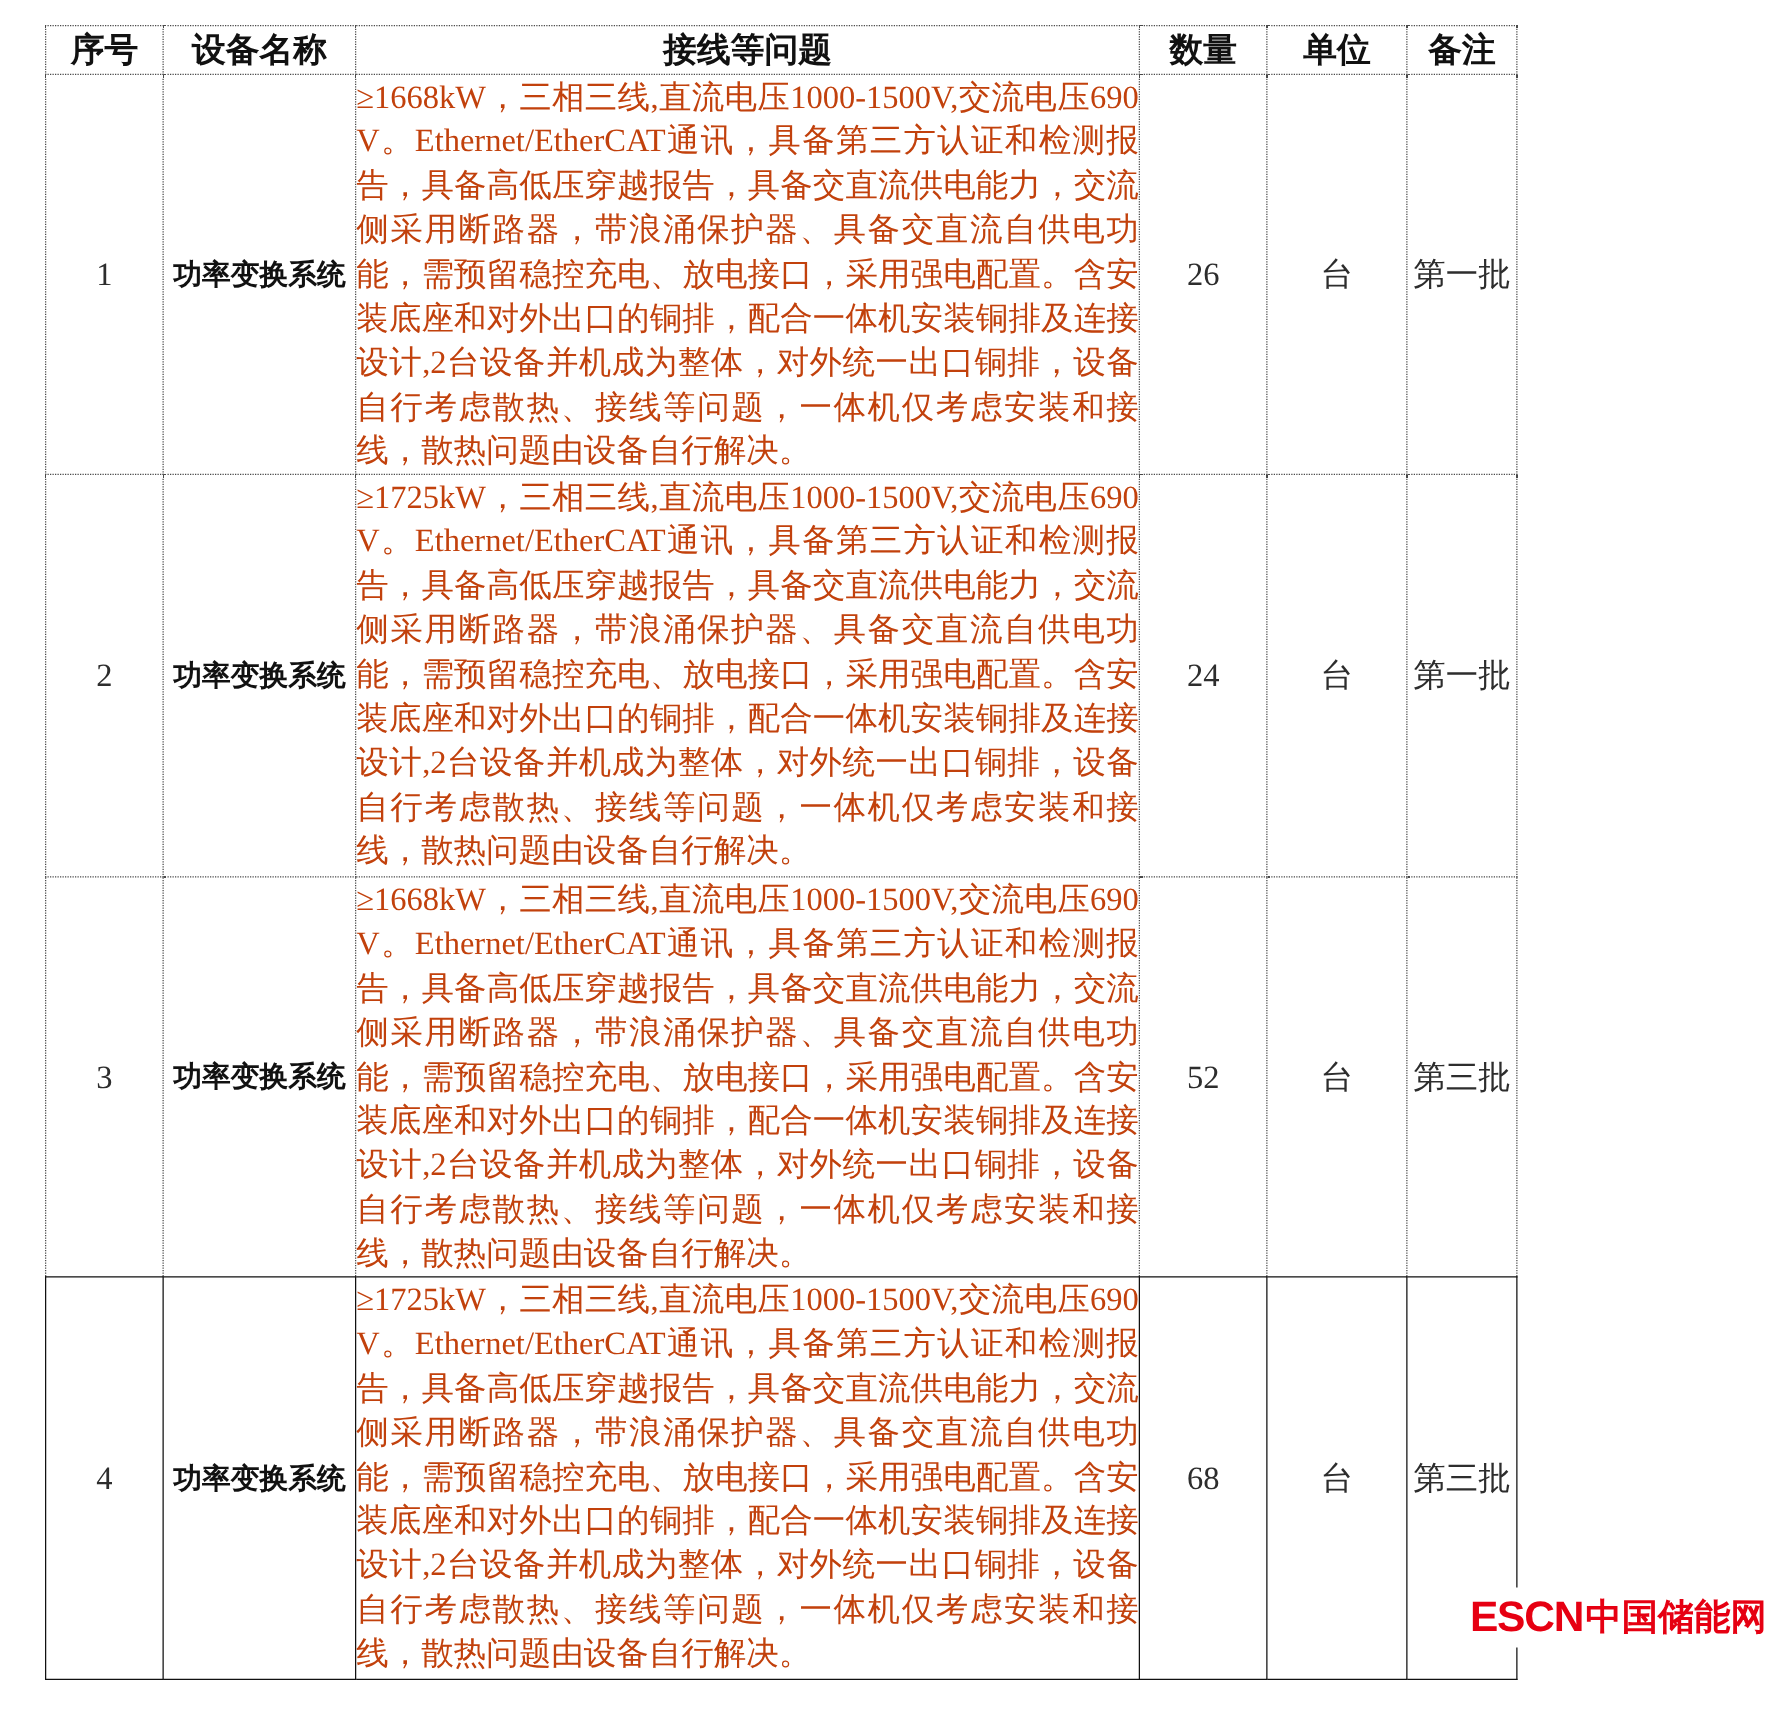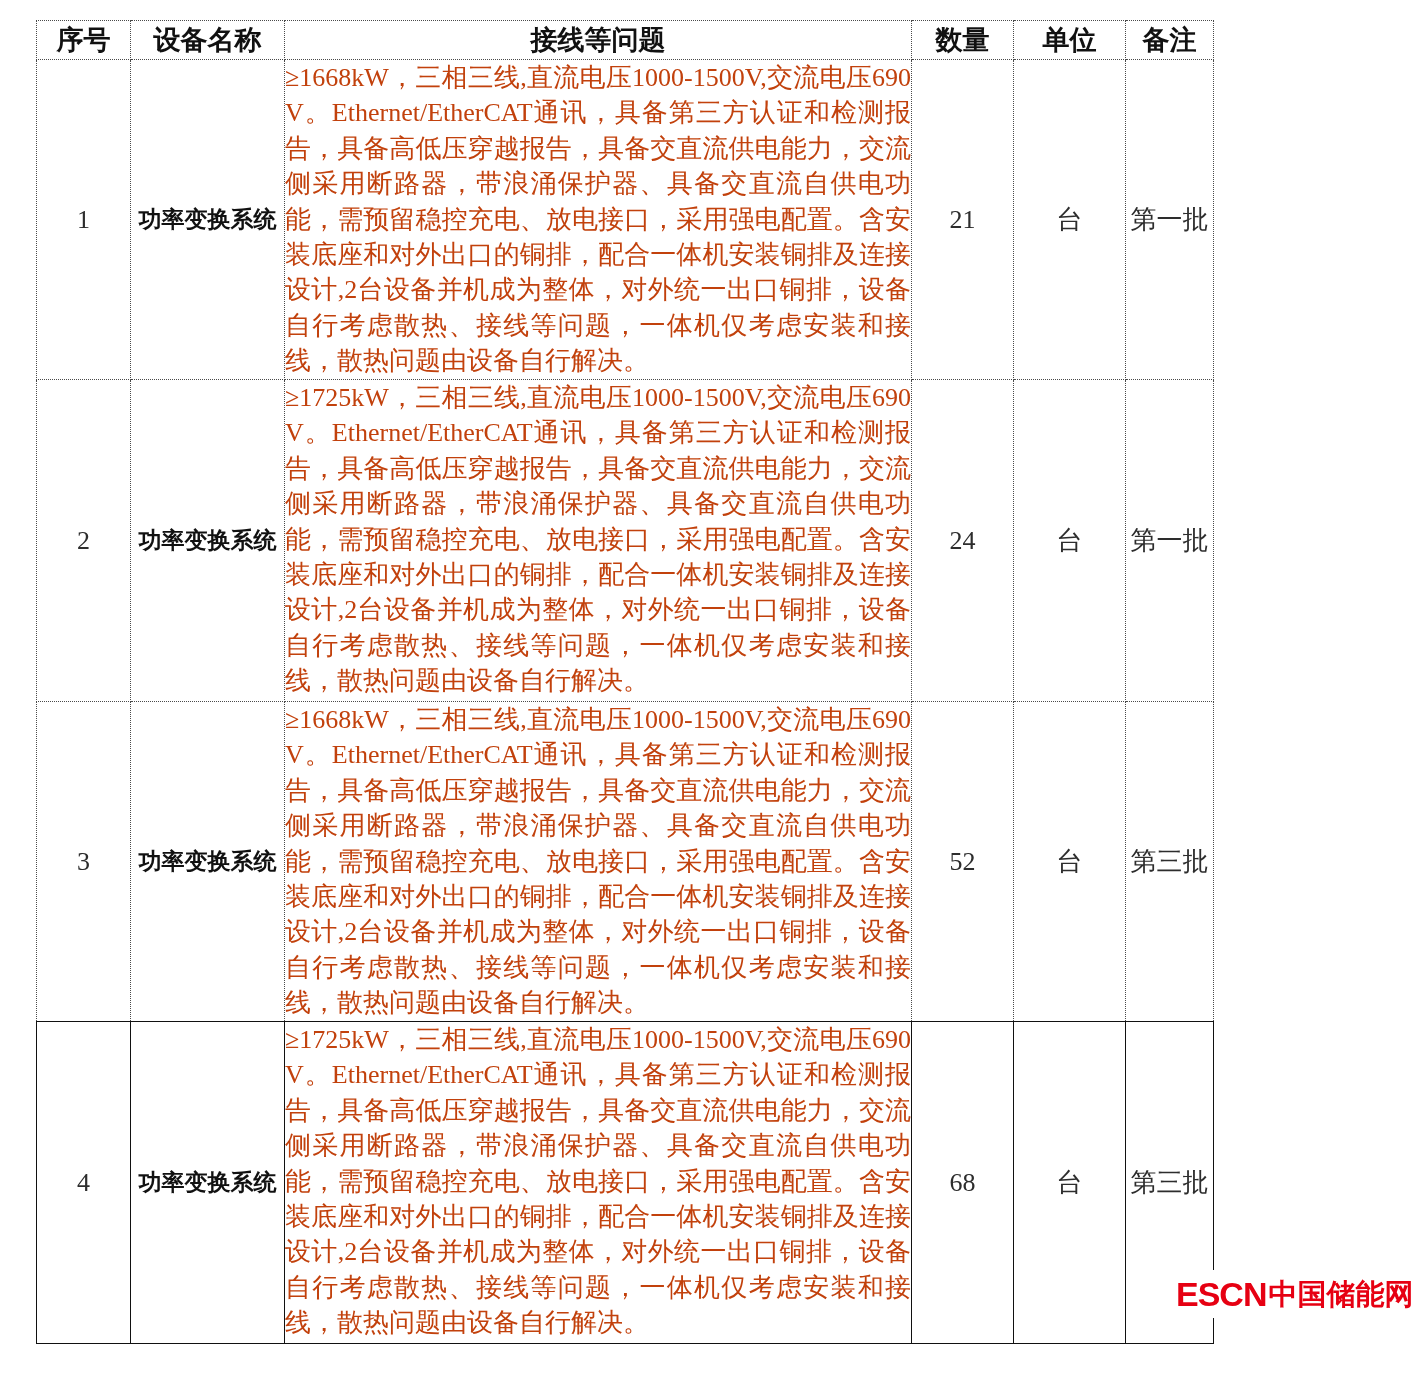--- a/index.html
+++ b/index.html
@@ -132,21 +132,21 @@
         <th>单位</th>
         <th>备注</th>
       </tr>
 
       <tr class="data-row">
         <td class="c-no">1</td>
         <td class="c-name">功率变换系统</td>
         <td class="c-tech">
           <div class="tech-text">≥1668kW，三相三线,直流电压1000-1500V,交流电压690V。Ethernet/EtherCAT通讯，具备第三方认证和检测报告，具备高低压穿越报告，具备交直流供电能力，交流侧采用断路器，带浪涌保护器、具备交直流自供电功能，需预留稳控充电、放电接口，采用强电配置。含安装底座和对外出口的铜排，配合一体机安装铜排及连接设计,2台设备并机成为整体，对外统一出口铜排，设备自行考虑散热、接线等问题，一体机仅考虑安装和接线，散热问题由设备自行解决。</div>
         </td>
-        <td class="c-qty">21</td>
+        <td class="c-qty">26</td>
         <td class="c-unit">台</td>
         <td class="c-remark">第一批</td>
       </tr>
 
       <tr class="data-row tall">
         <td class="c-no">2</td>
         <td class="c-name">功率变换系统</td>
         <td class="c-tech">
           <div class="tech-text">≥1725kW，三相三线,直流电压1000-1500V,交流电压690V。Ethernet/EtherCAT通讯，具备第三方认证和检测报告，具备高低压穿越报告，具备交直流供电能力，交流侧采用断路器，带浪涌保护器、具备交直流自供电功能，需预留稳控充电、放电接口，采用强电配置。含安装底座和对外出口的铜排，配合一体机安装铜排及连接设计,2台设备并机成为整体，对外统一出口铜排，设备自行考虑散热、接线等问题，一体机仅考虑安装和接线，散热问题由设备自行解决。</div>
         </td>

